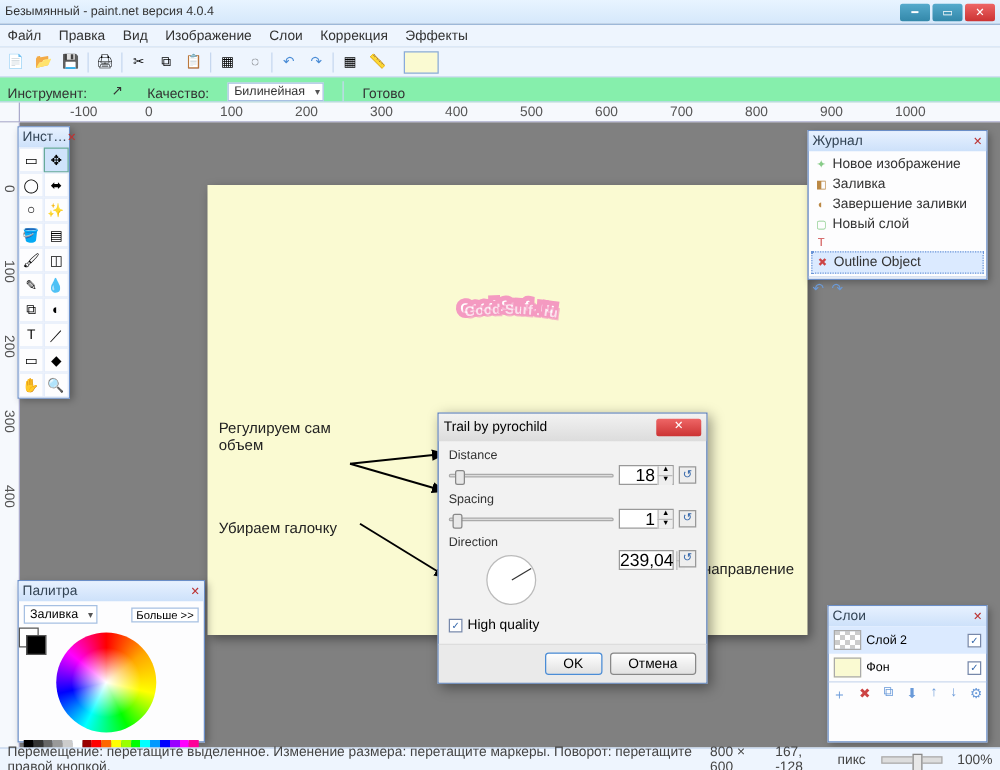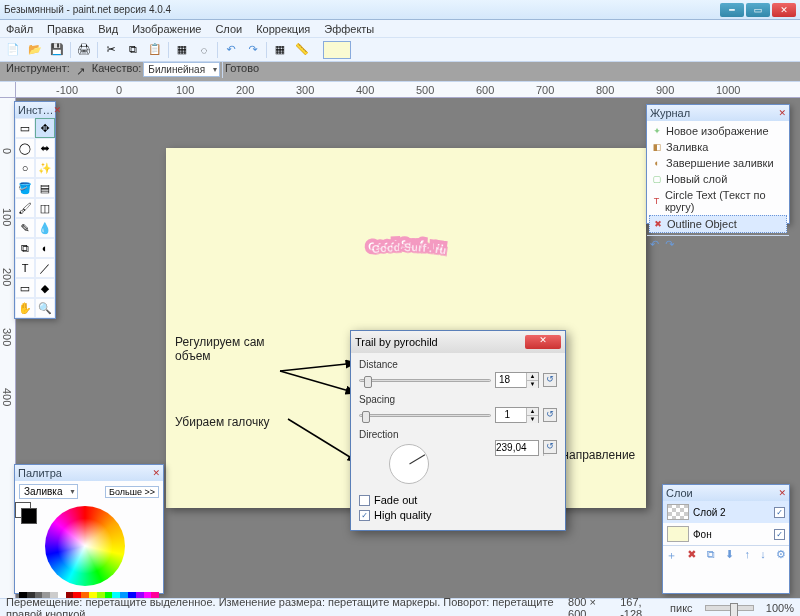--- a/index.html
+++ b/index.html
@@ -19,21 +19,21 @@
 .menubar span { color: #333; }
 
 
 .toolbar { height: 24px; background: #eef5fe; display: flex; align-items: center; gap: 4px; padding: 0 4px; border-bottom: 1px solid #c6d7ef; }
 .tbtn { width: 18px; height: 18px; border-radius: 2px; display: flex; align-items: center; justify-content: center; }
 .tb-sep { width: 1px; height: 16px; background: #c6d7ef; }
 .thumb-strip { flex: 1; height: 20px; margin-left: 8px; display: flex; align-items: center; }
 .thumb { width: 28px; height: 18px; background: #fafad2; border: 1px solid #88aadd; }
 
 
-.optbar { height: 20px; background: #a3a3a3; display: flex; align-items: flex-start; gap: 2px; padding: 0 6px; border-bottom: 1px solid #c6d7ef; color: #333; }
+.optbar { height: 20px; background: #86efac; display: flex; align-items: flex-end; gap: 15px; padding: 0 6px; border-bottom: 1px solid #c6d7ef; color: #333; }
 .dropdown { background: #fff; border: 1px solid #a6c0e2; padding: 0 14px 0 4px; position: relative; font-size: 10px; height: 15px; line-height: 14px; }
 .dropdown::after { content: "▾"; position: absolute; right: 2px; font-size: 8px; color: #555; }
 .ruler-h { position: absolute; top: 82px; left: 16px; right: 0; height: 16px; background: #f6f9fd; border-bottom: 1px solid #aac; font-size: 8px; color: #555; }
 .ruler-h span { position: absolute; top: 2px; }
 .ruler-v { position: absolute; top: 98px; left: 0; width: 16px; bottom: 18px; background: #f6f9fd; border-right: 1px solid #aac; font-size: 8px; color: #555; }
 .ruler-v span { position: absolute; left: 1px; writing-mode: vertical-lr; }
 .corner { position: absolute; top: 82px; left: 0; width: 16px; height: 16px; background: #f6f9fd; border-right: 1px solid #aac; border-bottom: 1px solid #aac; }
 
 .canvas-area { position: absolute; top: 98px; left: 16px; right: 0; bottom: 18px; background: #808080; overflow: hidden; }
 .doc { position: absolute; left: 150px; top: 50px; width: 480px; height: 360px; background: #fafad2; box-shadow: 3px 3px 8px rgba(0,0,0,.4); }
@@ -87,21 +87,21 @@
 .dialog { position: absolute; left: 350px; top: 330px; width: 216px; background: #f2f2f2; border: 1px solid #5a7fb8; box-shadow: 3px 3px 10px rgba(0,0,0,.4); }
 .dlg-titlebar { height: 22px; background: linear-gradient(#f2f2f2,#dcdcdc); display: flex; align-items: center; justify-content: space-between; padding: 0 4px; font-size: 11px; }
 .dlg-close { width: 36px; height: 14px; background: linear-gradient(#e66,#c33); color: #fff; text-align: center; border-radius: 2px; font-size: 9px; }
 .dlg-body { padding: 6px 8px; }
 .dlg-row { margin-bottom: 6px; }
 .dlg-label { font-size: 10px; color: #333; }
 .dlg-slider-row { display: flex; align-items: center; gap: 4px; margin-top: 2px; }
 .slider-track { flex: 1; height: 3px; background: #ddd; border: 1px solid #aaa; position: relative; border-radius: 2px; }
 .slider-thumb { position: absolute; top: -4px; width: 8px; height: 12px; background: #e8e8e8; border: 1px solid #888; border-radius: 2px; }
 .numbox { width: 44px; height: 16px; border: 1px solid #999; background: #fff; display: flex; }
-.numbox span { flex: 1; text-align: right; padding-right: 16px; font-size: 10px; line-height: 14px; }
+.numbox span { flex: 1; text-align: right; padding-right: 2px; font-size: 14px; line-height: 14px; }
 .spinners { width: 12px; display: flex; flex-direction: column; }
 .spin-up,.spin-down { flex: 1; background: #eee; border-left: 1px solid #bbb; font-size: 6px; text-align: center; line-height: 7px; }
 .spin-down { border-top: 1px solid #bbb; }
 .reset-btn { width: 14px; height: 14px; border: 1px solid #999; background: #eee; font-size: 9px; text-align: center; color: #36a; }
 .dial-box { width: 40px; height: 40px; border: 1px solid #bbb; border-radius: 50%; background: #fff; margin: 4px 0 4px 30px; position: relative; }
 .dial-needle { position: absolute; left: 50%; top: 50%; width: 1px; height: 18px; background: #333; transform-origin: top; transform: rotate(-121deg); }
 .cb-row { display: flex; align-items: center; gap: 4px; margin: 3px 0; }
 .cb { width: 11px; height: 11px; border: 1px solid #78a; background: #fff; font-size: 8px; text-align: center; line-height: 9px; color: #36a; }
 .dlg-footer { display: flex; gap: 6px; justify-content: flex-end; padding: 6px 8px; border-top: 1px solid #ddd; background: #eaeaea; }
 .dlg-btn { padding: 2px 14px; background: linear-gradient(#fefefe,#e1e1e1); border: 1px solid #888; border-radius: 3px; font-size: 11px; }
@@ -270,21 +270,20 @@
     <div class="hist-item">
         <span class="hi-icon" style="color:#b84">◐</span>
         <span>Завершение заливки</span>
       </div>
     <div class="hist-item">
         <span class="hi-icon" style="color:#8c8">▢</span>
         <span>Новый слой</span>
       </div>
     <div class="hist-item">
         <span class="hi-icon" style="color:#c44">T</span>
-        <span>Circle Text (Текст по кругу)</span>
       </div>
     <div class="hist-item sel">
         <span class="hi-icon" style="color:#c44">✖</span>
         <span>Outline Object</span>
       </div>
   </div>
   <div class="hist-foot">
     <span>↶</span>
     <span>↷</span>
   </div>
@@ -405,27 +404,27 @@
             <span>239,04</span>
             <div class="spinners">
               <div class="spin-up">▲</div>
               <div class="spin-down">▼</div>
             </div>
           </div>
         <div class="reset-btn">↺</div>
       </div>
     </div>
     <div class="cb-row">
-      <div class="cb"></div>
-      <span>Fade out</span>
-    </div>
-    <div class="cb-row">
       <div class="cb">✓</div>
       <span>High quality</span>
     </div>
+  </div>
+  <div class="dlg-footer">
+    <div class="dlg-btn primary">OK</div>
+    <div class="dlg-btn">Отмена</div>
   </div>
 </div>
 
 <div class="statusbar">
   <span>Перемещение: перетащите выделенное. Изменение размера: перетащите маркеры. Поворот: перетащите правой кнопкой.</span>
   <div class="status-r">
     <span>800 × 600</span>
     <span>167, -128</span>
     <span>пикс</span>
     <div class="zoom-slider"></div>

